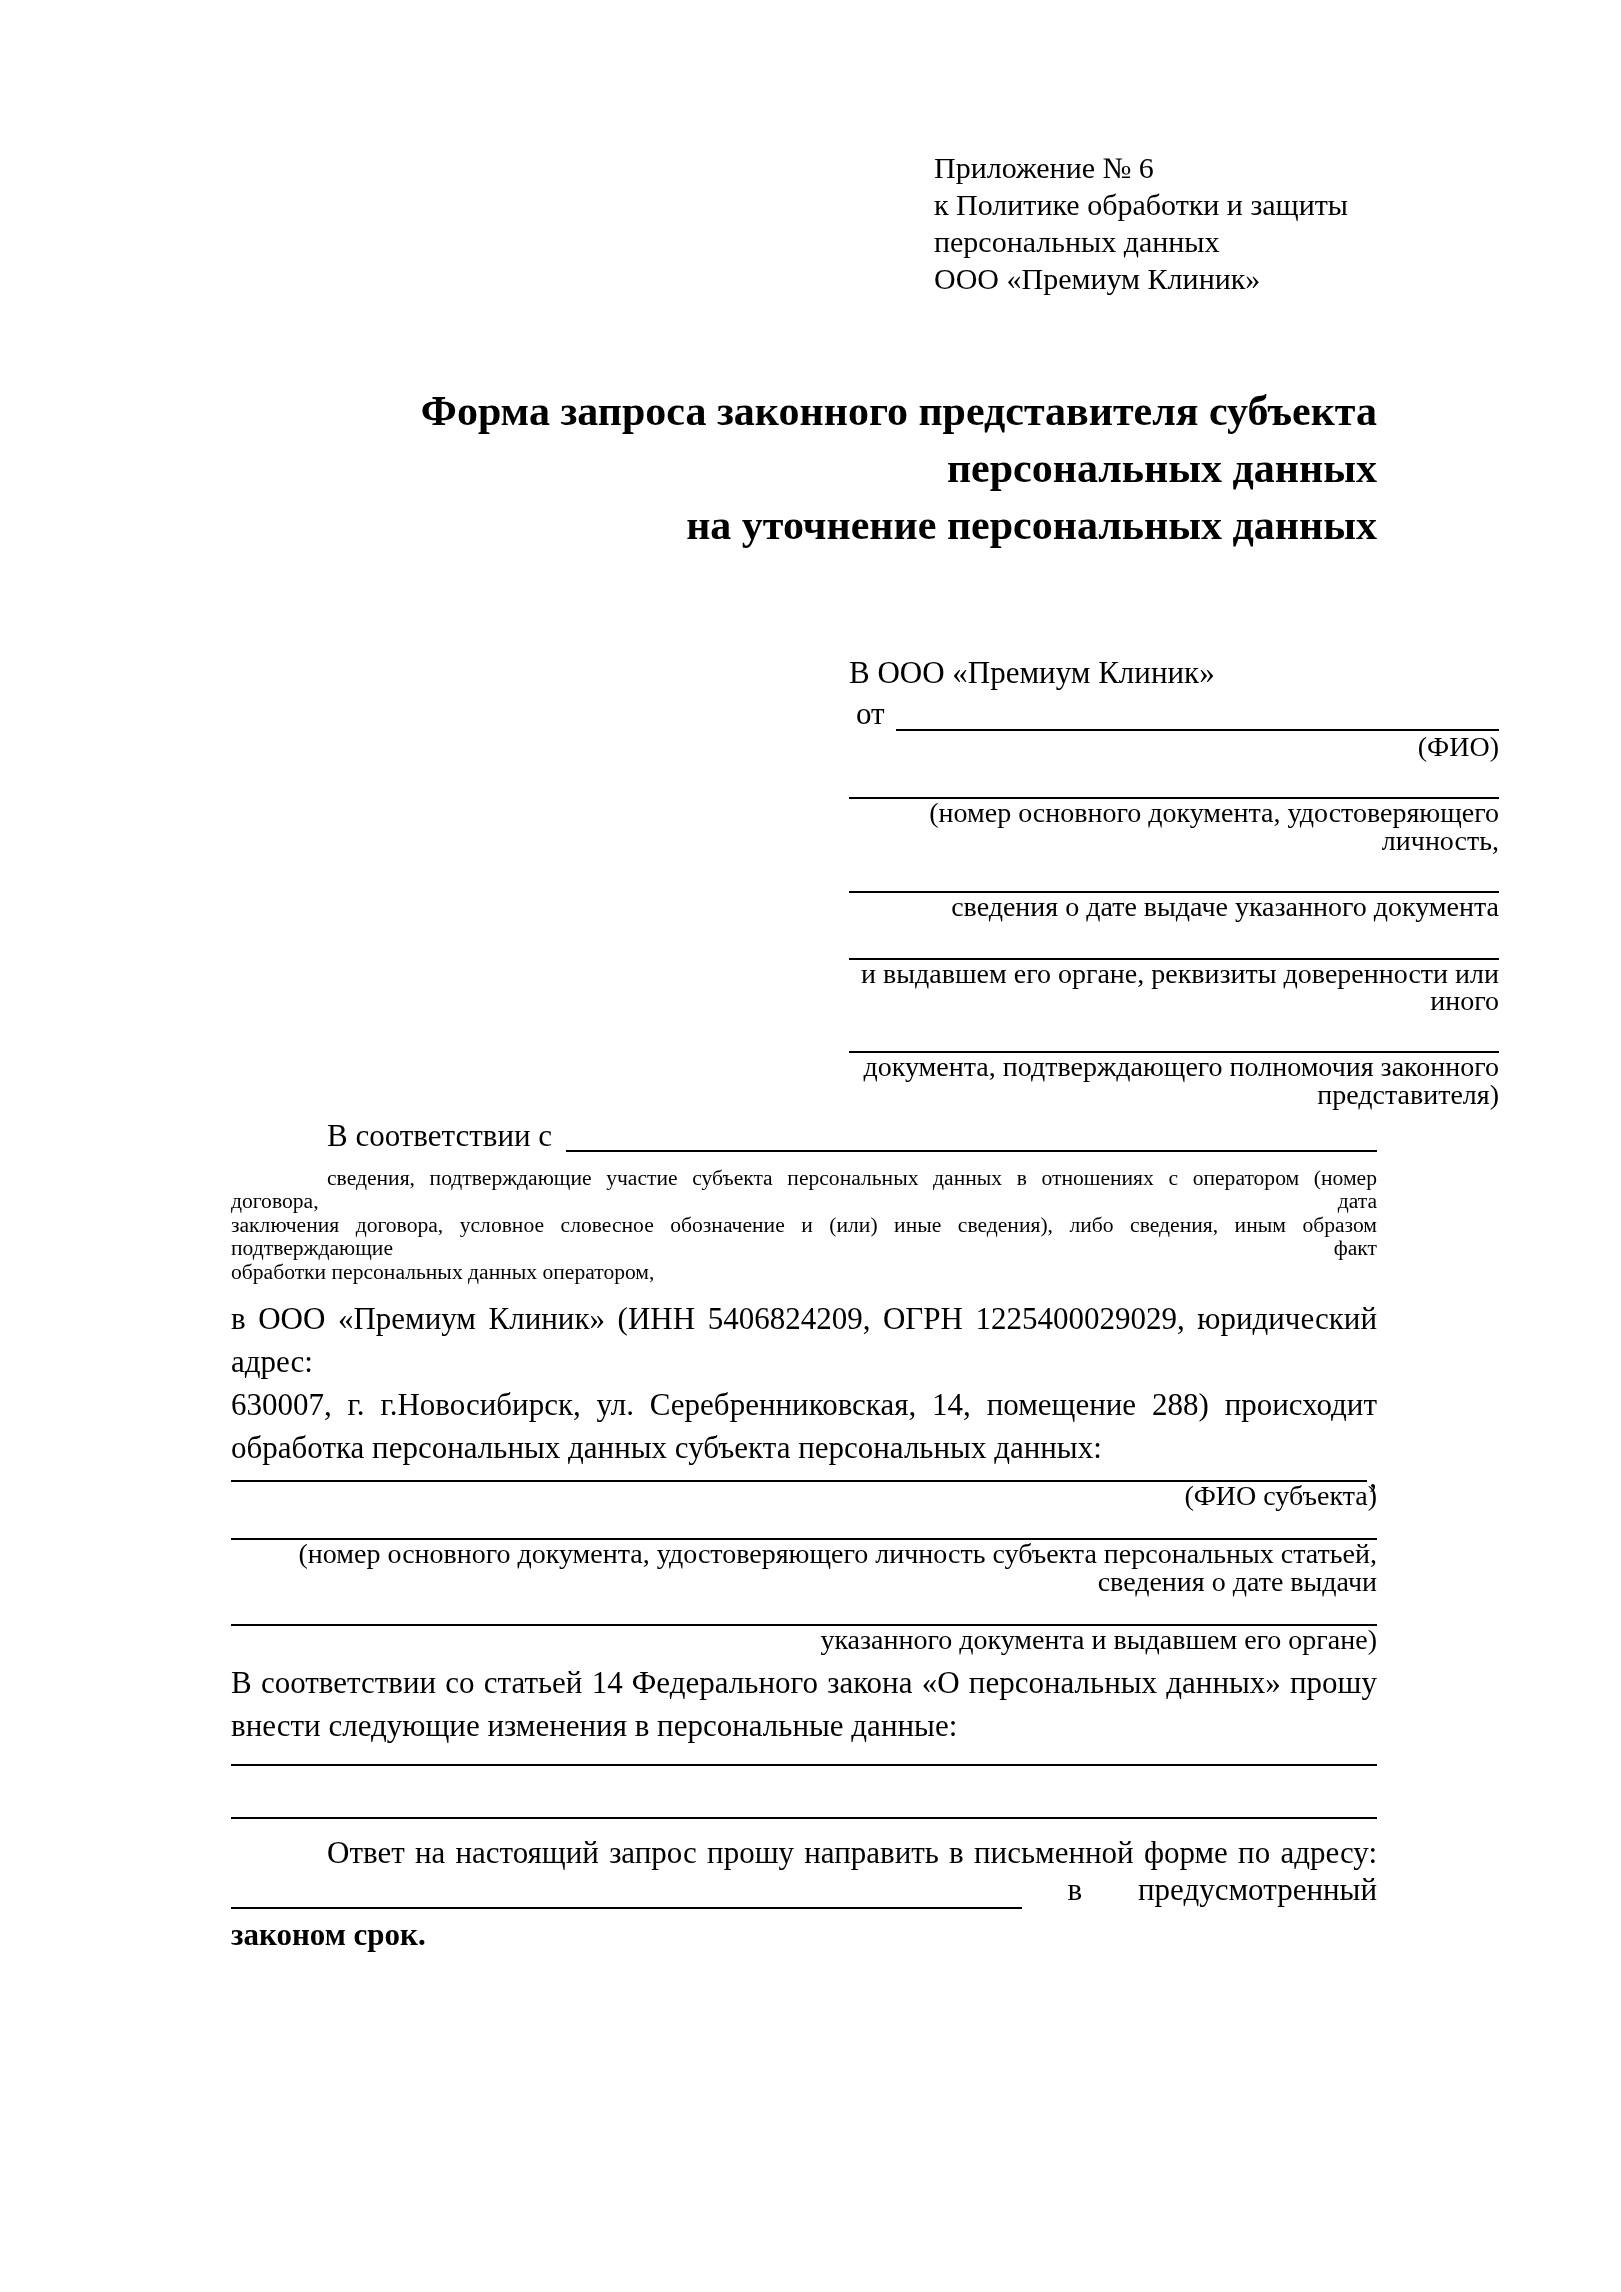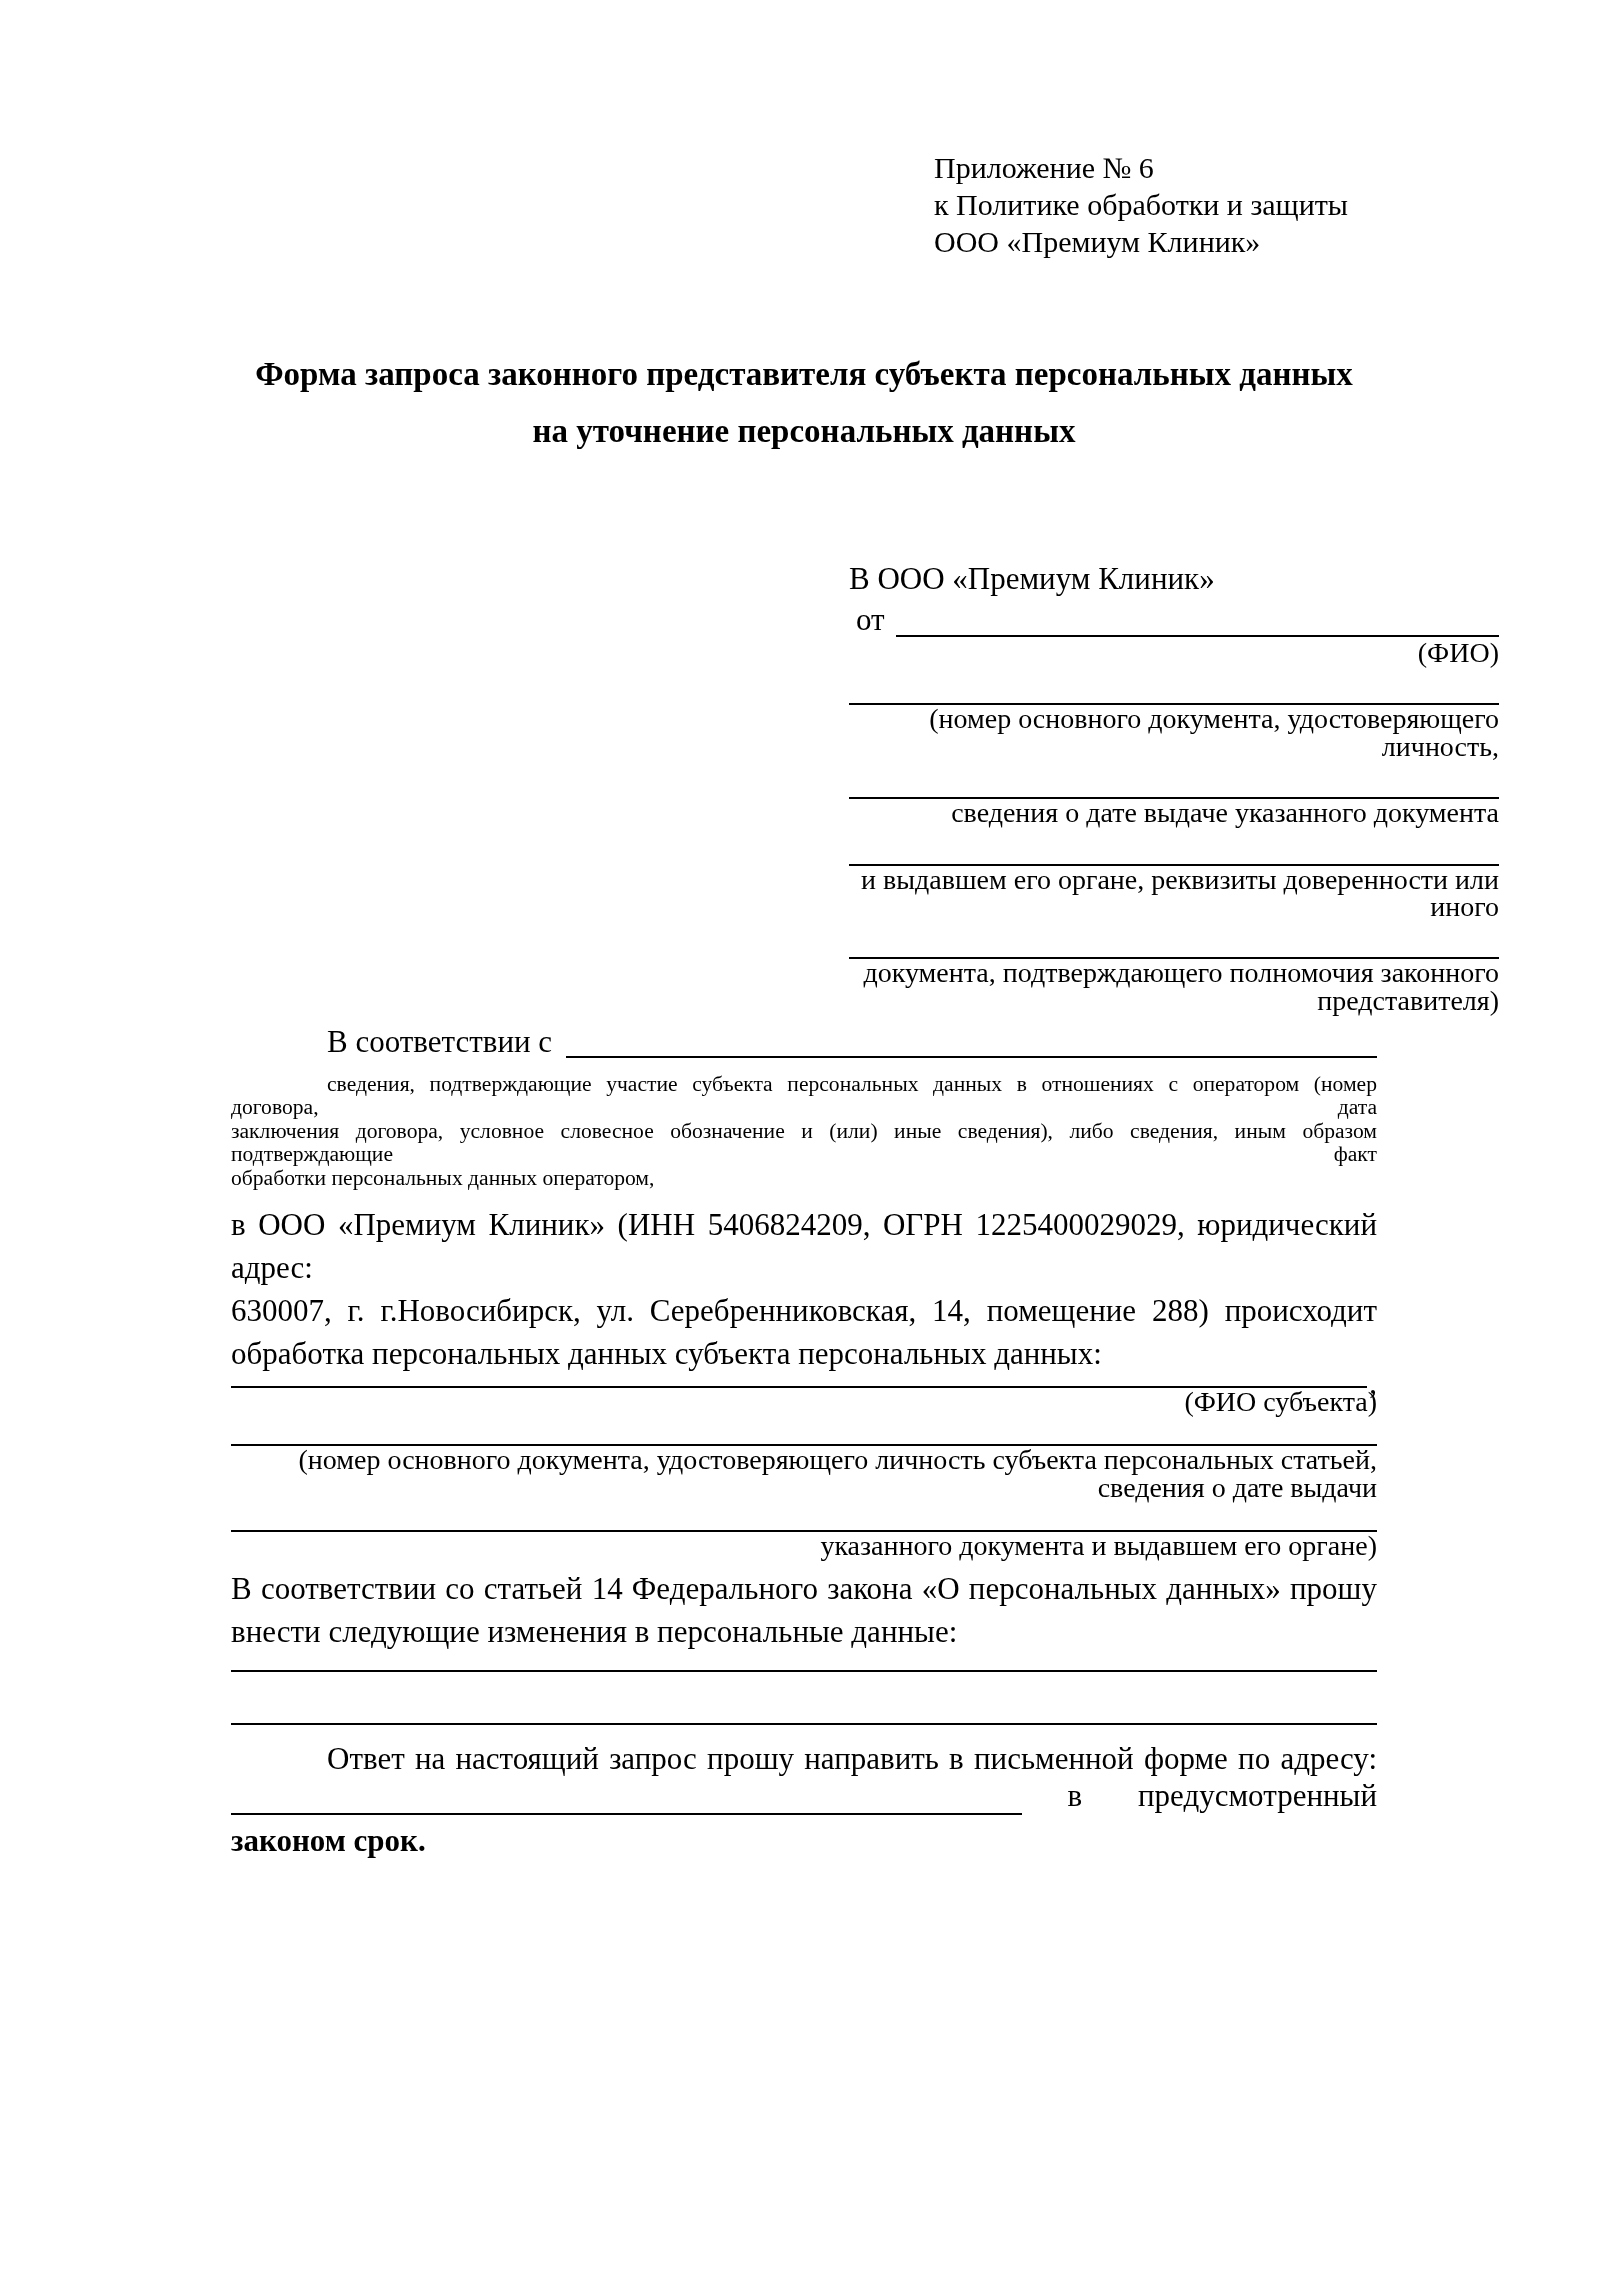--- a/index.html
+++ b/index.html
@@ -18,23 +18,23 @@
   
   .appendix {
     margin-left: auto;
     width: 443px;
     font-size: 30px;
     line-height: 37px;
   }
   
   .title {
     margin-top: 86px;
-    font-size: 33px;
+    font-size: 42px;
     font-weight: bold;
-    text-align: center;
+    text-align: right;
     line-height: 57px;
   }
   
   .addressee {
     margin-top: 97px;
     margin-left: 618px;
     width: 650px;
     font-size: 31px;
   }
   .addr-to { line-height: 43px; }
@@ -104,20 +104,21 @@
   .sig-line { width: 407px; margin-bottom: 3.9px; }
 </style>
 </head>
 <body>
 
 <div class="page">
 
   <div class="appendix">
     <div>Приложение № 6</div>
     <div>к Политике обработки и защиты</div>
+    <div>персональных данных</div>
     <div>ООО «Премиум Клиник»</div>
   </div>
 
   <div class="title">
     <div>Форма запроса законного представителя субъекта персональных данных</div>
     <div>на уточнение персональных данных</div>
   </div>
 
   <div class="addressee">
     <div class="addr-to">В ООО «Премиум Клиник»</div>

